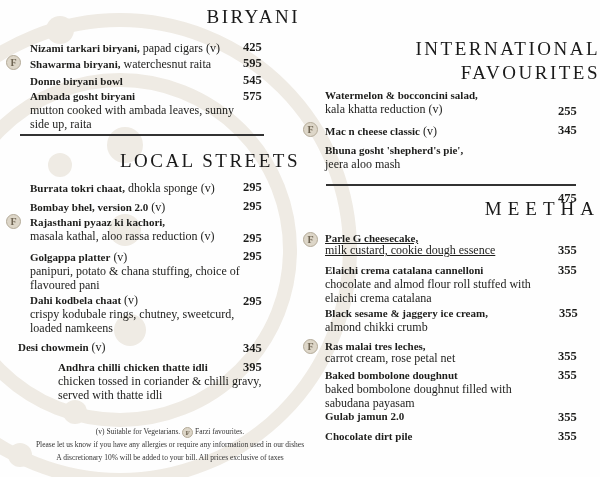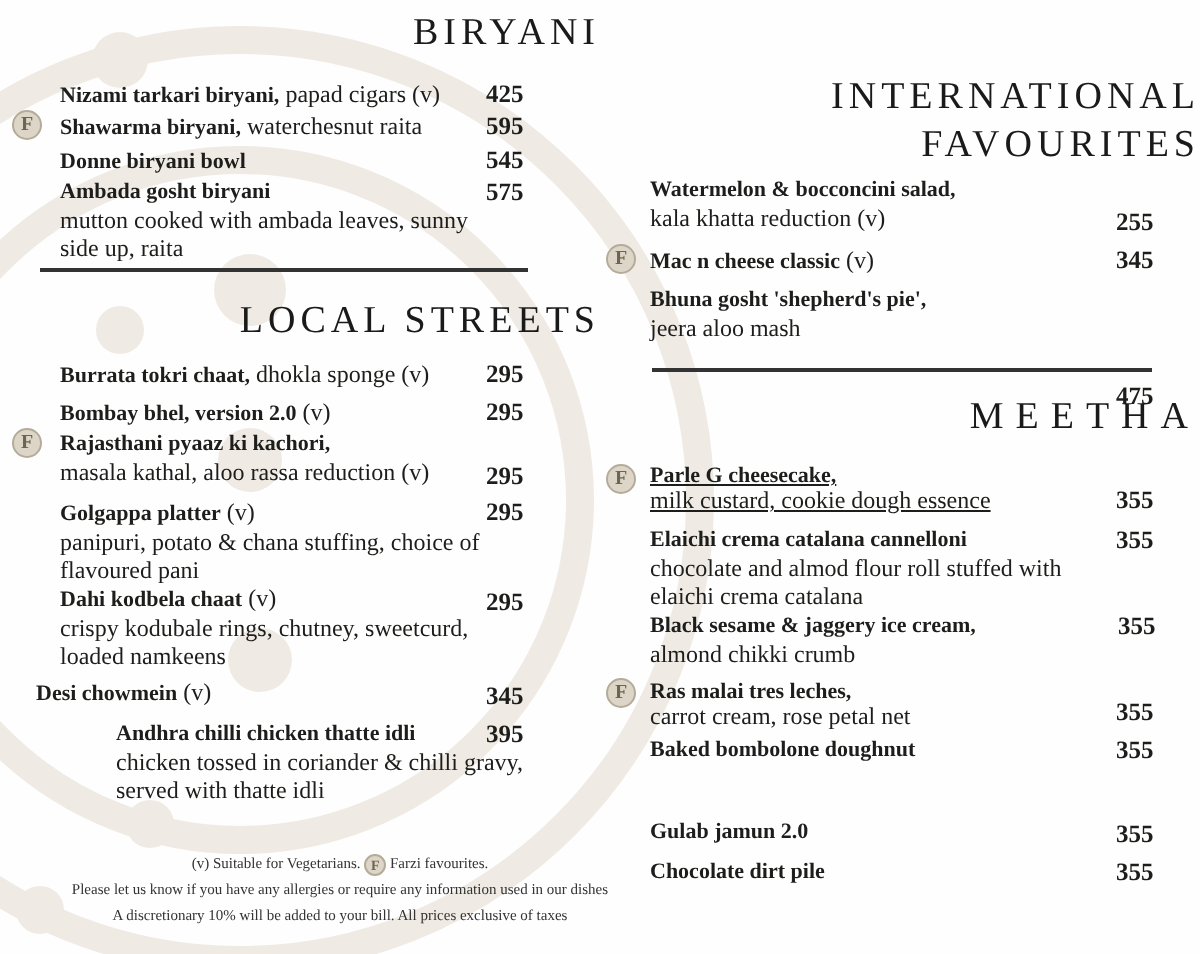--- a/index.html
+++ b/index.html
@@ -158,20 +158,21 @@
 
   <div class="badge" style="left:3px;top:339px;">F</div>
   <div class="item" style="left:25px;top:340px;width:220px;line-height:12px;">
       <div class="name">Ras malai tres leches,</div>
       <div class="desc">carrot cream, rose petal net</div>
     </div>
   <div class="price" style="left:258px;top:349px;">355</div>
 
   <div class="item" style="left:25px;top:368px;width:220px;">
       <div class="name">Baked bombolone doughnut</div>
+      <div class="desc">baked bombolone doughnut filled with sabudana payasam</div>
     </div>
   <div class="price" style="left:258px;top:368px;">355</div>
 
   <div class="item" style="left:25px;top:408px;"><span class="name">Gulab jamun 2.0</span></div>
   <div class="price" style="left:258px;top:410px;">355</div>
 
   <div class="item" style="left:25px;top:428px;"><span class="name">Chocolate dirt pile</span></div>
   <div class="price" style="left:258px;top:429px;">355</div>
 </div>
 

